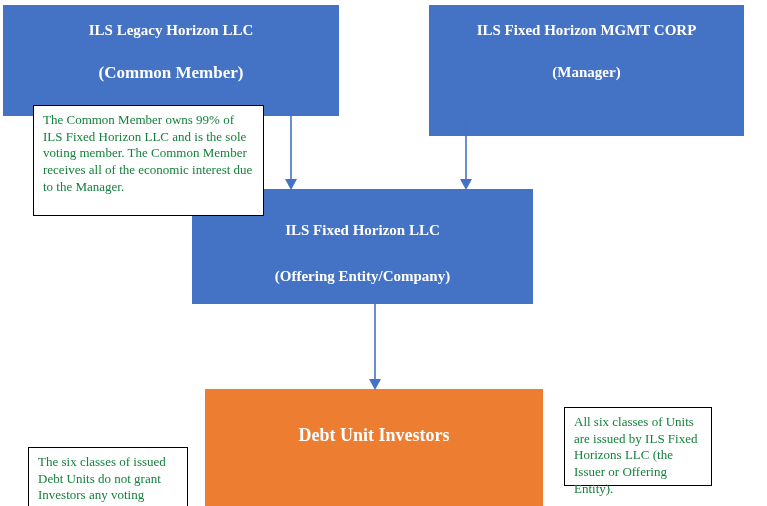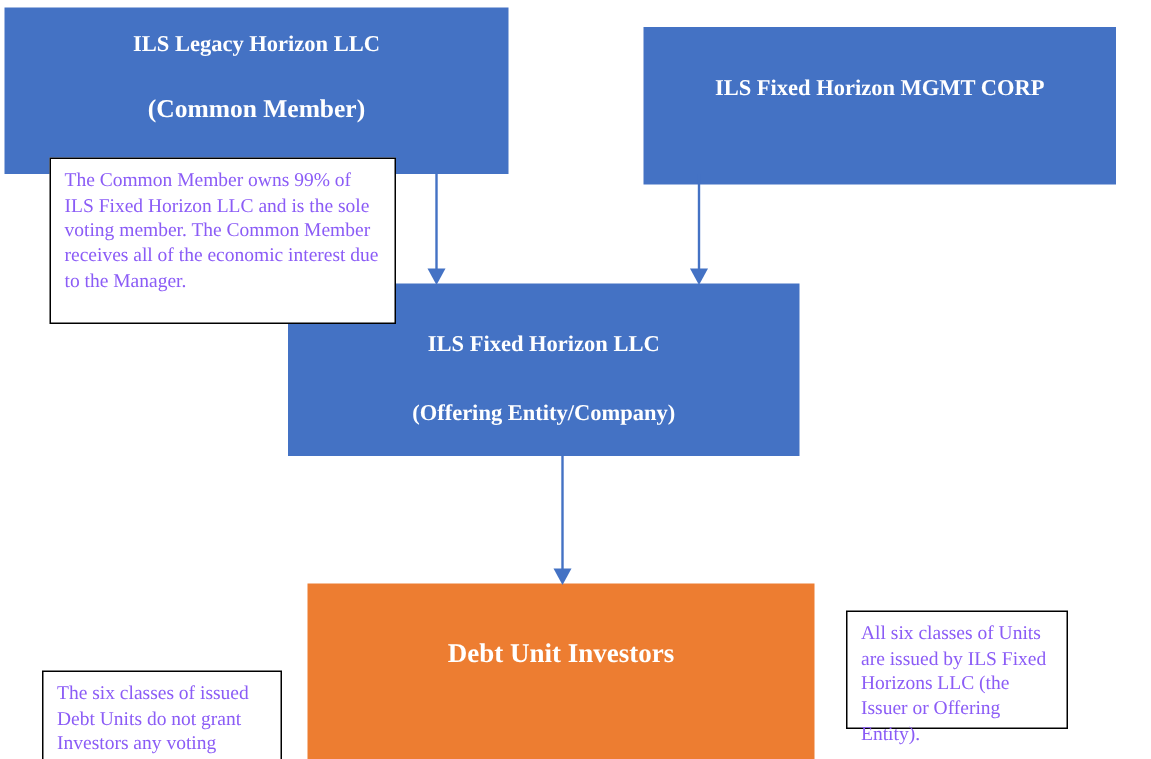--- a/index.html
+++ b/index.html
@@ -37,23 +37,23 @@
 
   #box-legacy {
     left: 3px;  top: 5px;  width: 336px; height: 111px;
     background: #4472C4;
     padding-top: 16px;
   }
   #box-legacy .ent-title { font-size: 15px; }
   #box-legacy .ent-sub   { font-size: 17px; margin-top: 24px; }
 
   #box-mgmt {
-    left: 429px; top: 18px; width: 315px; height: 105px;
+    left: 429px; top: 5px; width: 315px; height: 131px;
     background: #4472C4;
-    padding-top: 32px;
+    padding-top: 16px;
   }
   #box-mgmt .ent-title { font-size: 15px; }
   #box-mgmt .ent-sub   { font-size: 15px; margin-top: 24px; }
 
   #box-company {
     left: 192px; top: 189px; width: 341px; height: 115px;
     background: #4472C4;
     padding-top: 32px;
   }
   #box-company .ent-title { font-size: 15px; }
@@ -73,21 +73,21 @@
   #arrow-legacy-company   { left: 281px; top: 116px; width: 20px; height: 74px; }
   #arrow-mgmt-company     { left: 456px; top: 116px; width: 20px; height: 74px; }
   #arrow-company-investors{ left: 365px; top: 304px; width: 20px; height: 86px; }
 
   
   .callout {
     position: absolute;
     box-sizing: border-box;
     background: #ffffff;
     border: 1px solid #000000;
-    color: #8b5cf6;
+    color: #15803d;
     font-size: 13px;
     line-height: 1.28;
     padding: 6px 8px 5px 9px;
     text-align: left;
   }
   #note-common-member { left: 33px;  top: 105px; width: 231px; height: 111px; }
   #note-manager       { left: 543px; top: 127px; width: 201px; height: 81px; }
   #note-no-voting     { left: 28px;  top: 408px; width: 160px; height: 79px; margin-top: 39px; }
   #note-issuer        { left: 564px; top: 407px; width: 148px; height: 79px; }
 </style>
@@ -96,20 +96,21 @@
 
 <div id="canvas">
 
   <div class="entity" id="box-legacy">
     <span class="ent-title">ILS Legacy Horizon LLC</span>
     <span class="ent-sub">(Common Member)</span>
   </div>
 
   <div class="entity" id="box-mgmt">
     <span class="ent-title">ILS Fixed Horizon MGMT CORP</span>
+    <span class="ent-sub">(Manager)</span>
   </div>
 
   <div class="entity" id="box-company">
     <span class="ent-title">ILS Fixed Horizon LLC</span>
     <span class="ent-sub">(Offering Entity/Company)</span>
   </div>
 
   <div class="entity" id="box-investors">
     <span class="ent-title">Debt Unit Investors</span>
   </div>

